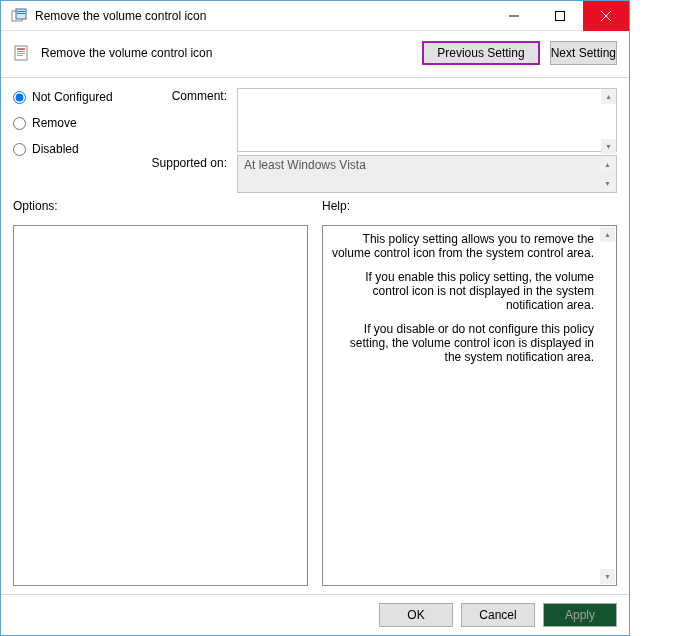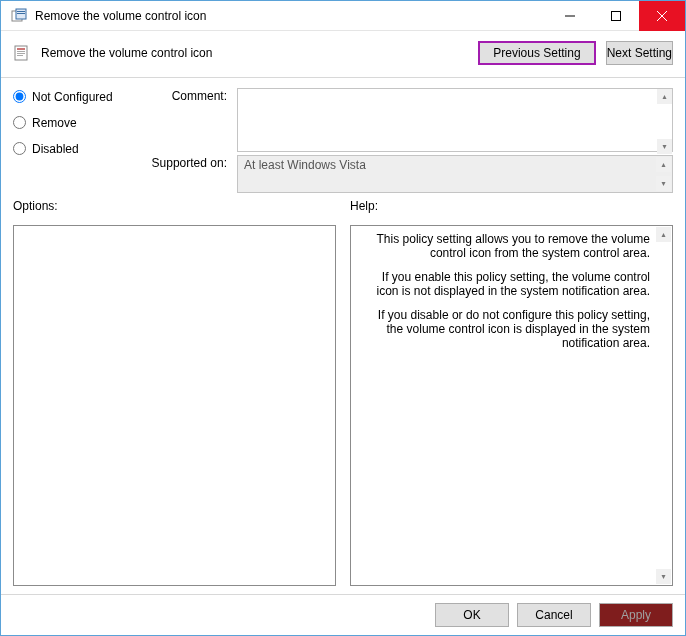--- a/index.html
+++ b/index.html
@@ -1,48 +1,48 @@
 <!DOCTYPE html>
 <html><head>
 <meta charset="utf-8">
 <style>
   * { box-sizing: border-box; font-family: "Segoe UI", Tahoma, sans-serif; font-size: 12px; }
   body { margin: 0; background: #fff; }
-  .window { width: 686px; height: 636px; border: 1px solid #5aa2d8; display: flex; flex-direction: column; background: #fff; }
+  .window { width: 630px; height: 636px; border: 1px solid #5aa2d8; display: flex; flex-direction: column; background: #fff; }
   .titlebar { height: 30px; background: #fff; display: flex; align-items: center; border-bottom: 1px solid #e5e5e5; }
   .titlebar-icon { width: 16px; height: 16px; margin: 0 8px 0 10px; }
   .titlebar-text { flex: 1; color: #000; font-size: 12px; }
   .ctrl { width: 46px; height: 30px; display: flex; align-items: center; justify-content: center; color: #000; }
   .ctrl.close { background: #e81123; color: #fff; width: 46px; }
   .content { flex: 1; padding: 10px 12px 8px 12px; display: flex; flex-direction: column; gap: 6px; }
   .row-top { display: flex; align-items: center; gap: 10px; }
   .page-icon { width: 18px; height: 18px; flex-shrink:0; }
   .page-title { flex: 1; color: #000; }
   .btn { height: 24px; border: 1px solid #adadad; background: #e1e1e1; padding: 0 0; cursor: default; }
   .btn.focus { border: 2px solid #a21caf; padding: 0 13px; }
   .hr { border-top: 1px solid #d8d8d8; margin: 6px -12px 4px -12px; }
   .config-row { display: flex; gap: 24px; }
   .radios { width: 110px; display: flex; flex-direction: column; gap: 12px; padding-top: 2px;}
-  .radio { display: flex; align-items: flex-start; gap: 6px; }
+  .radio { display: flex; align-items: flex-end; gap: 6px; }
   .radio input { width:13px; height:13px; margin:0; }
   .fields { flex: 1; display: flex; flex-direction: column; }
   .field-row { display: flex; gap: 10px; }
   .field-label { width: 80px; text-align: right; color: #000; padding-top:1px;}
   .comment-box { flex: 1; height: 64px; border: 1px solid #c4c4c4; background: #fff; resize: none; padding: 2px 4px; }
   .supported-box { flex: 1; height: 38px; border: 1px solid #c4c4c4; background: #eee; padding: 2px 6px; color:#555; position:relative; }
   .scroll-btns { position:absolute; right:1px; top:1px; bottom:1px; width:15px; display:flex; flex-direction:column; justify-content:space-between;}
   .scroll-btn { width:15px; height:15px; background:#f0f0f0; display:flex; align-items:center; justify-content:center; color:#777; font-size:8px;}
   .panels { flex: 1; display: flex; gap: 14px; min-height: 0; }
   .panel-col { flex: 1; display: flex; flex-direction: column; min-height:0;}
   .panel-label { margin-bottom: 12px; }
   .panel-box { flex: 1; border: 1px solid #8b8b8b; background: #fff; padding: 6px 8px; position:relative; overflow:hidden;}
   .help-text p { margin: 0 0 10px 0; padding-right:14px;text-align:right;}
   .footer { display: flex; justify-content: flex-end; gap: 8px; padding: 8px 12px; margin-left: 12px; }
   .footer .btn { width: 74px; }
-  .btn.disabled { color: #a0a0a0; background:#7f1d1d;}
+  .btn.disabled { color: #a0a0a0; background:#14532d;}
   .textbox-scroll{position:absolute; right:1px; top:1px; bottom:1px; width:15px; display:flex; flex-direction:column; justify-content:space-between;}
 </style>
 </head>
 <body>
 
 <div class="window">
   <div class="titlebar">
     <svg class="titlebar-icon" viewBox="0 0 16 16">
         <rect x="1" y="3" width="10" height="10" fill="#fff" stroke="#888"></rect>
         <rect x="5" y="1" width="10" height="10" fill="#dde8f6" stroke="#3a6ea5"></rect>

